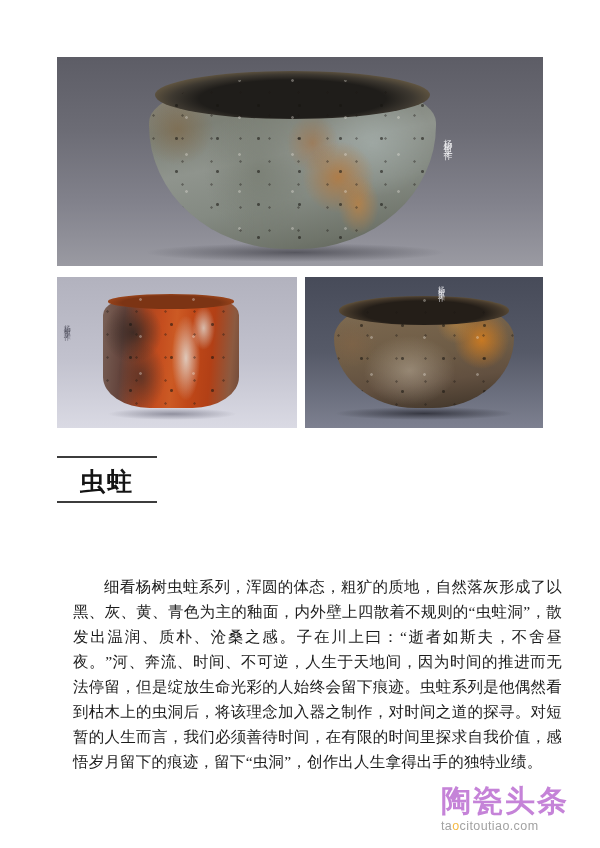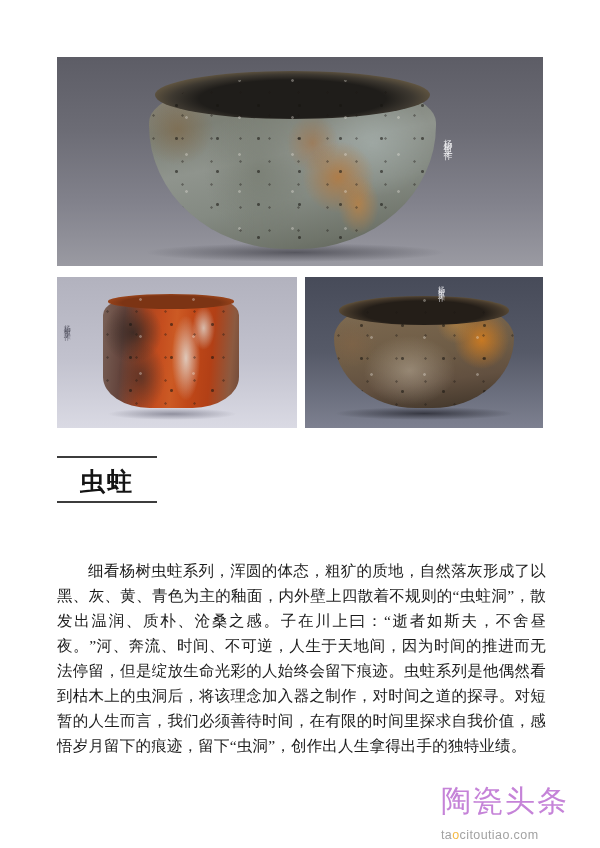--- a/index.html
+++ b/index.html
@@ -86,23 +86,23 @@
     color:#1a1a1a;font-family:"Liberation Sans","DejaVu Sans",sans-serif;letter-spacing:0.5px;}
 
   
   .body-text{position:absolute;left:57px;top:558px;width:489px;
     font-size:15.5px;line-height:25px;color:#1c1c1c;text-align:justify;
     text-indent:2em;letter-spacing:0.2px;}
 
   
   .logo-block{position:absolute;left:441px;top:784px;width:145px;}
   .logo-text{font-family:"Liberation Sans","DejaVu Sans",sans-serif;
-    font-size:30px;font-weight:400;color:#c583d8;letter-spacing:2px;line-height:34px;}
+    font-size:30px;font-weight:700;color:#c583d8;letter-spacing:2px;line-height:34px;}
   .logo-url{font-family:"Liberation Sans","DejaVu Sans",sans-serif;
-    font-size:12.5px;color:#a2a2a2;letter-spacing:0.4px;margin-top:10px;}
+    font-size:12.5px;color:#a2a2a2;letter-spacing:0.4px;margin-top:1px;}
   .logo-url .accent{color:#f5b942;}
 </style>
 </head>
 <body>
 
 <div class="page">
 
   <div class="photo photo-main">
     <div class="ground-shadow gs-main"></div>
     <div class="vessel main-bowl"></div>
@@ -119,20 +119,20 @@
     <div class="ground-shadow gs-right"></div>
     <div class="vessel right-bowl"></div>
     <div class="watermark wm-right">杨树手作</div>
   </div>
 
   <div class="rule rule-top"></div>
   <h1 class="title" style="margin:0;">虫蛀</h1>
   <div class="rule rule-bottom"></div>
 
 
-  <p class="body-text" style="margin:0;">细看杨树虫蛀系列，浑圆的体态，粗犷的质地，自然落灰形成了以黑、灰、黄、青色为主的釉面，内外壁上四散着不规则的“虫蛀洞”，散发出温润、质朴、沧桑之感。子在川上曰：“逝者如斯夫，不舍昼夜。”河、奔流、时间、不可逆，人生于天地间，因为时间的推进而无法停留，但是绽放生命光彩的人始终会留下痕迹。虫蛀系列是他偶然看到枯木上的虫洞后，将该理念加入器之制作，对时间之道的探寻。对短暂的人生而言，我们必须善待时间，在有限的时间里探求自我价值，感悟岁月留下的痕迹，留下“虫洞”，创作出人生拿得出手的独特业绩。</p>
+  <p class="body-text" style="margin:16px;">细看杨树虫蛀系列，浑圆的体态，粗犷的质地，自然落灰形成了以黑、灰、黄、青色为主的釉面，内外壁上四散着不规则的“虫蛀洞”，散发出温润、质朴、沧桑之感。子在川上曰：“逝者如斯夫，不舍昼夜。”河、奔流、时间、不可逆，人生于天地间，因为时间的推进而无法停留，但是绽放生命光彩的人始终会留下痕迹。虫蛀系列是他偶然看到枯木上的虫洞后，将该理念加入器之制作，对时间之道的探寻。对短暂的人生而言，我们必须善待时间，在有限的时间里探求自我价值，感悟岁月留下的痕迹，留下“虫洞”，创作出人生拿得出手的独特业绩。</p>
 
   <div class="logo-block">
     <div class="logo-text">陶瓷头条</div>
     <div class="logo-url"><span>ta</span><span class="accent">o</span><span>citoutiao.com</span></div>
   </div>
 
 </div>
 
 </body></html>

